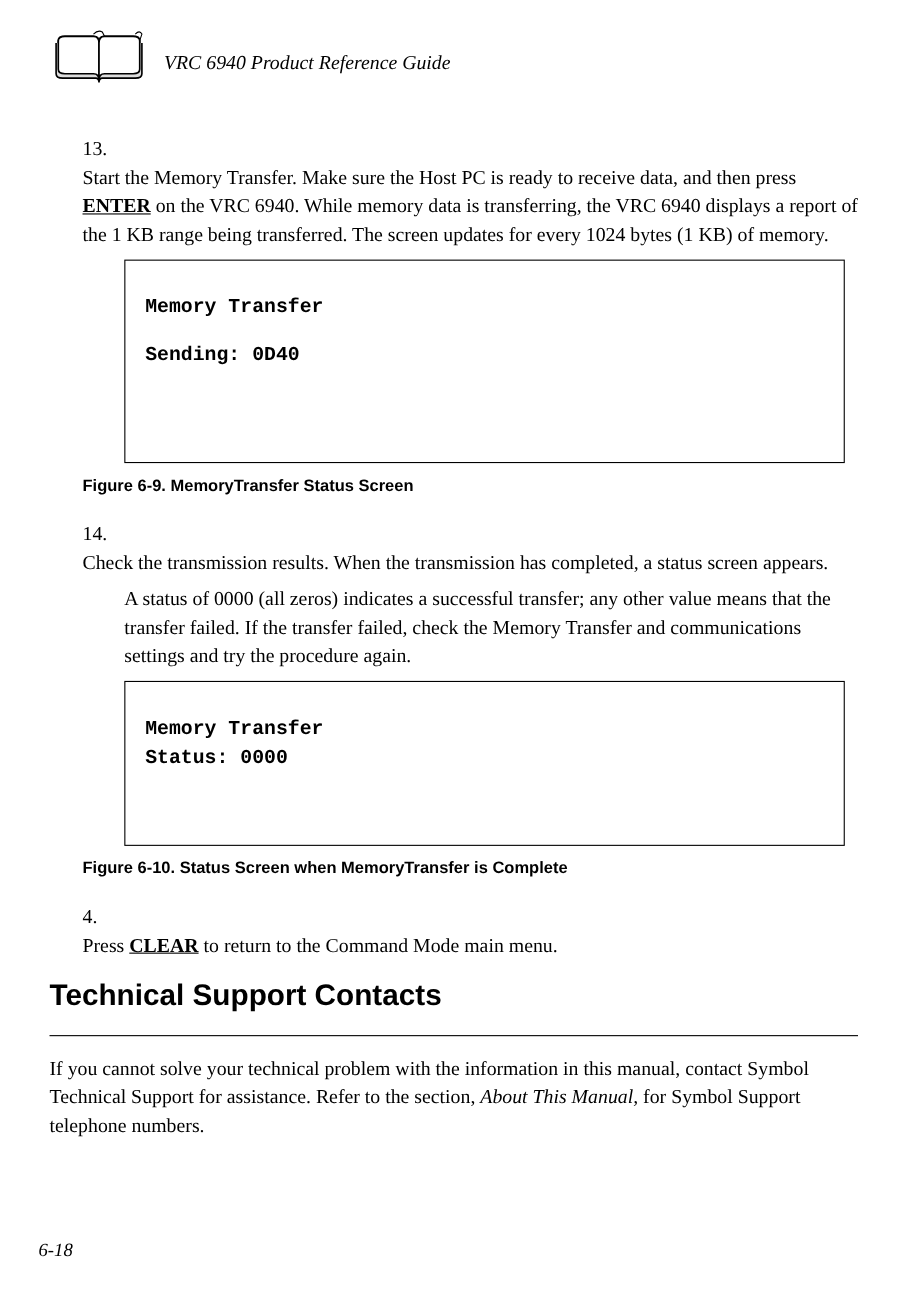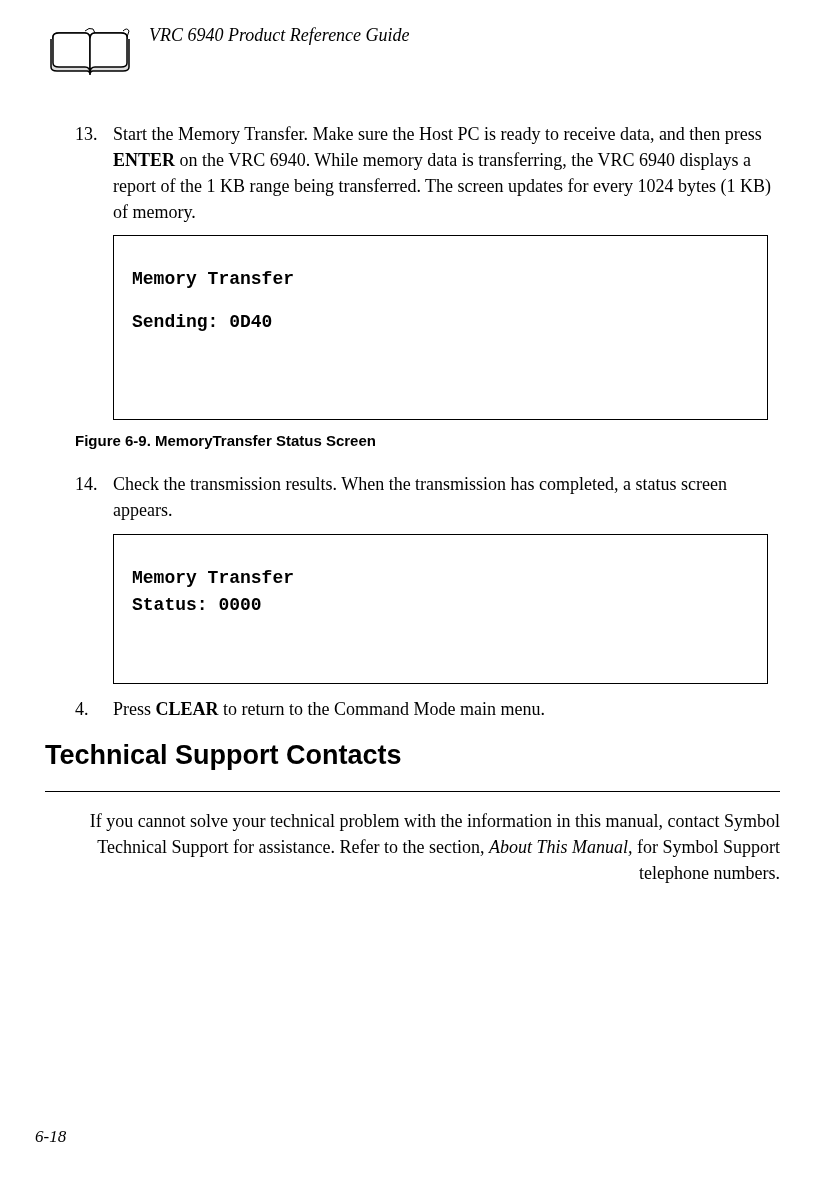--- a/index.html
+++ b/index.html
@@ -7,21 +7,21 @@
       width: 825px;
       height: 1177px;
       background: #fff;
       font-family: Georgia, 'Times New Roman', serif;
       color: #000;
       position: relative;
       padding: 25px 45px 45px 45px;
     }
     .header {
       display: flex;
-      align-items: flex-start;
+      align-items: center;
       gap: 14px;
       margin-bottom: 32px;
     }
     .book-icon svg {
       width: 90px;
       height: 60px;
     }
     .header-title {
       font-style: italic;
       font-size: 18px;
@@ -29,30 +29,32 @@
     }
     .content {
       padding-left: 30px;
       padding-right: 0;
     }
     .numbered-item {
       display: flex;
       margin-bottom: 6px;
       font-size: 18px;
       line-height: 1.45;
+      flex-direction: column;
     }
     .item-number {
       width: 38px;
       flex-shrink: 0;
     }
     .item-text {
       flex: 1;
     }
     .bold-key {
       font-weight: bold;
+      text-decoration: underline;
     }
     .screen-box {
       border: 1.5px solid #000;
       margin: 10px 12px 12px 38px;
       padding: 30px 18px;
       font-family: 'Courier New', monospace;
       font-weight: bold;
       font-size: 18px;
       line-height: 1.5;
       min-height: 100px;
@@ -80,21 +82,20 @@
       margin-bottom: 6px;
       padding-bottom: 20px;
       border-bottom: 1px solid #000;
       margin-left: -30px;
     }
     .body-paragraph {
       font-size: 18px;
       line-height: 1.45;
       margin-left: -30px;
       margin-top: 16px;
-      text-align: right;
     }
     .italic { font-style: italic; }
     .page-number {
       position: absolute;
       bottom: 30px;
       left: 35px;
       font-style: italic;
       font-size: 17px;
       font-family: Georgia, serif;
     }
@@ -135,26 +136,28 @@
     <div>Sending: 0D40</div>
   </div>
 
   <div class="figure-caption">Figure 6-9.  MemoryTransfer Status Screen</div>
 
   <div class="numbered-item">
     <span class="item-number">14.</span>
     <span class="item-text">Check the transmission results. When the transmission has completed, a status screen appears.</span>
   </div>
 
+  <div class="sub-paragraph">A status of 0000 (all zeros) indicates a successful transfer; any other value means that the transfer failed. If the transfer failed, check the Memory Transfer and communications settings and try the procedure again.</div>
 
   <div class="screen-box screen-box-2">
     <div>Memory Transfer</div>
     <div>Status: 0000</div>
   </div>
 
+  <div class="figure-caption">Figure 6-10.  Status Screen when MemoryTransfer is Complete</div>
 
   <div class="numbered-item">
     <span class="item-number">4.</span>
     <span class="item-text">
       <span>Press </span><span class="bold-key">CLEAR</span><span> to return to the Command Mode main menu.</span>
     </span>
   </div>
 
   <h2 class="section-heading">Technical Support Contacts</h2>
 

